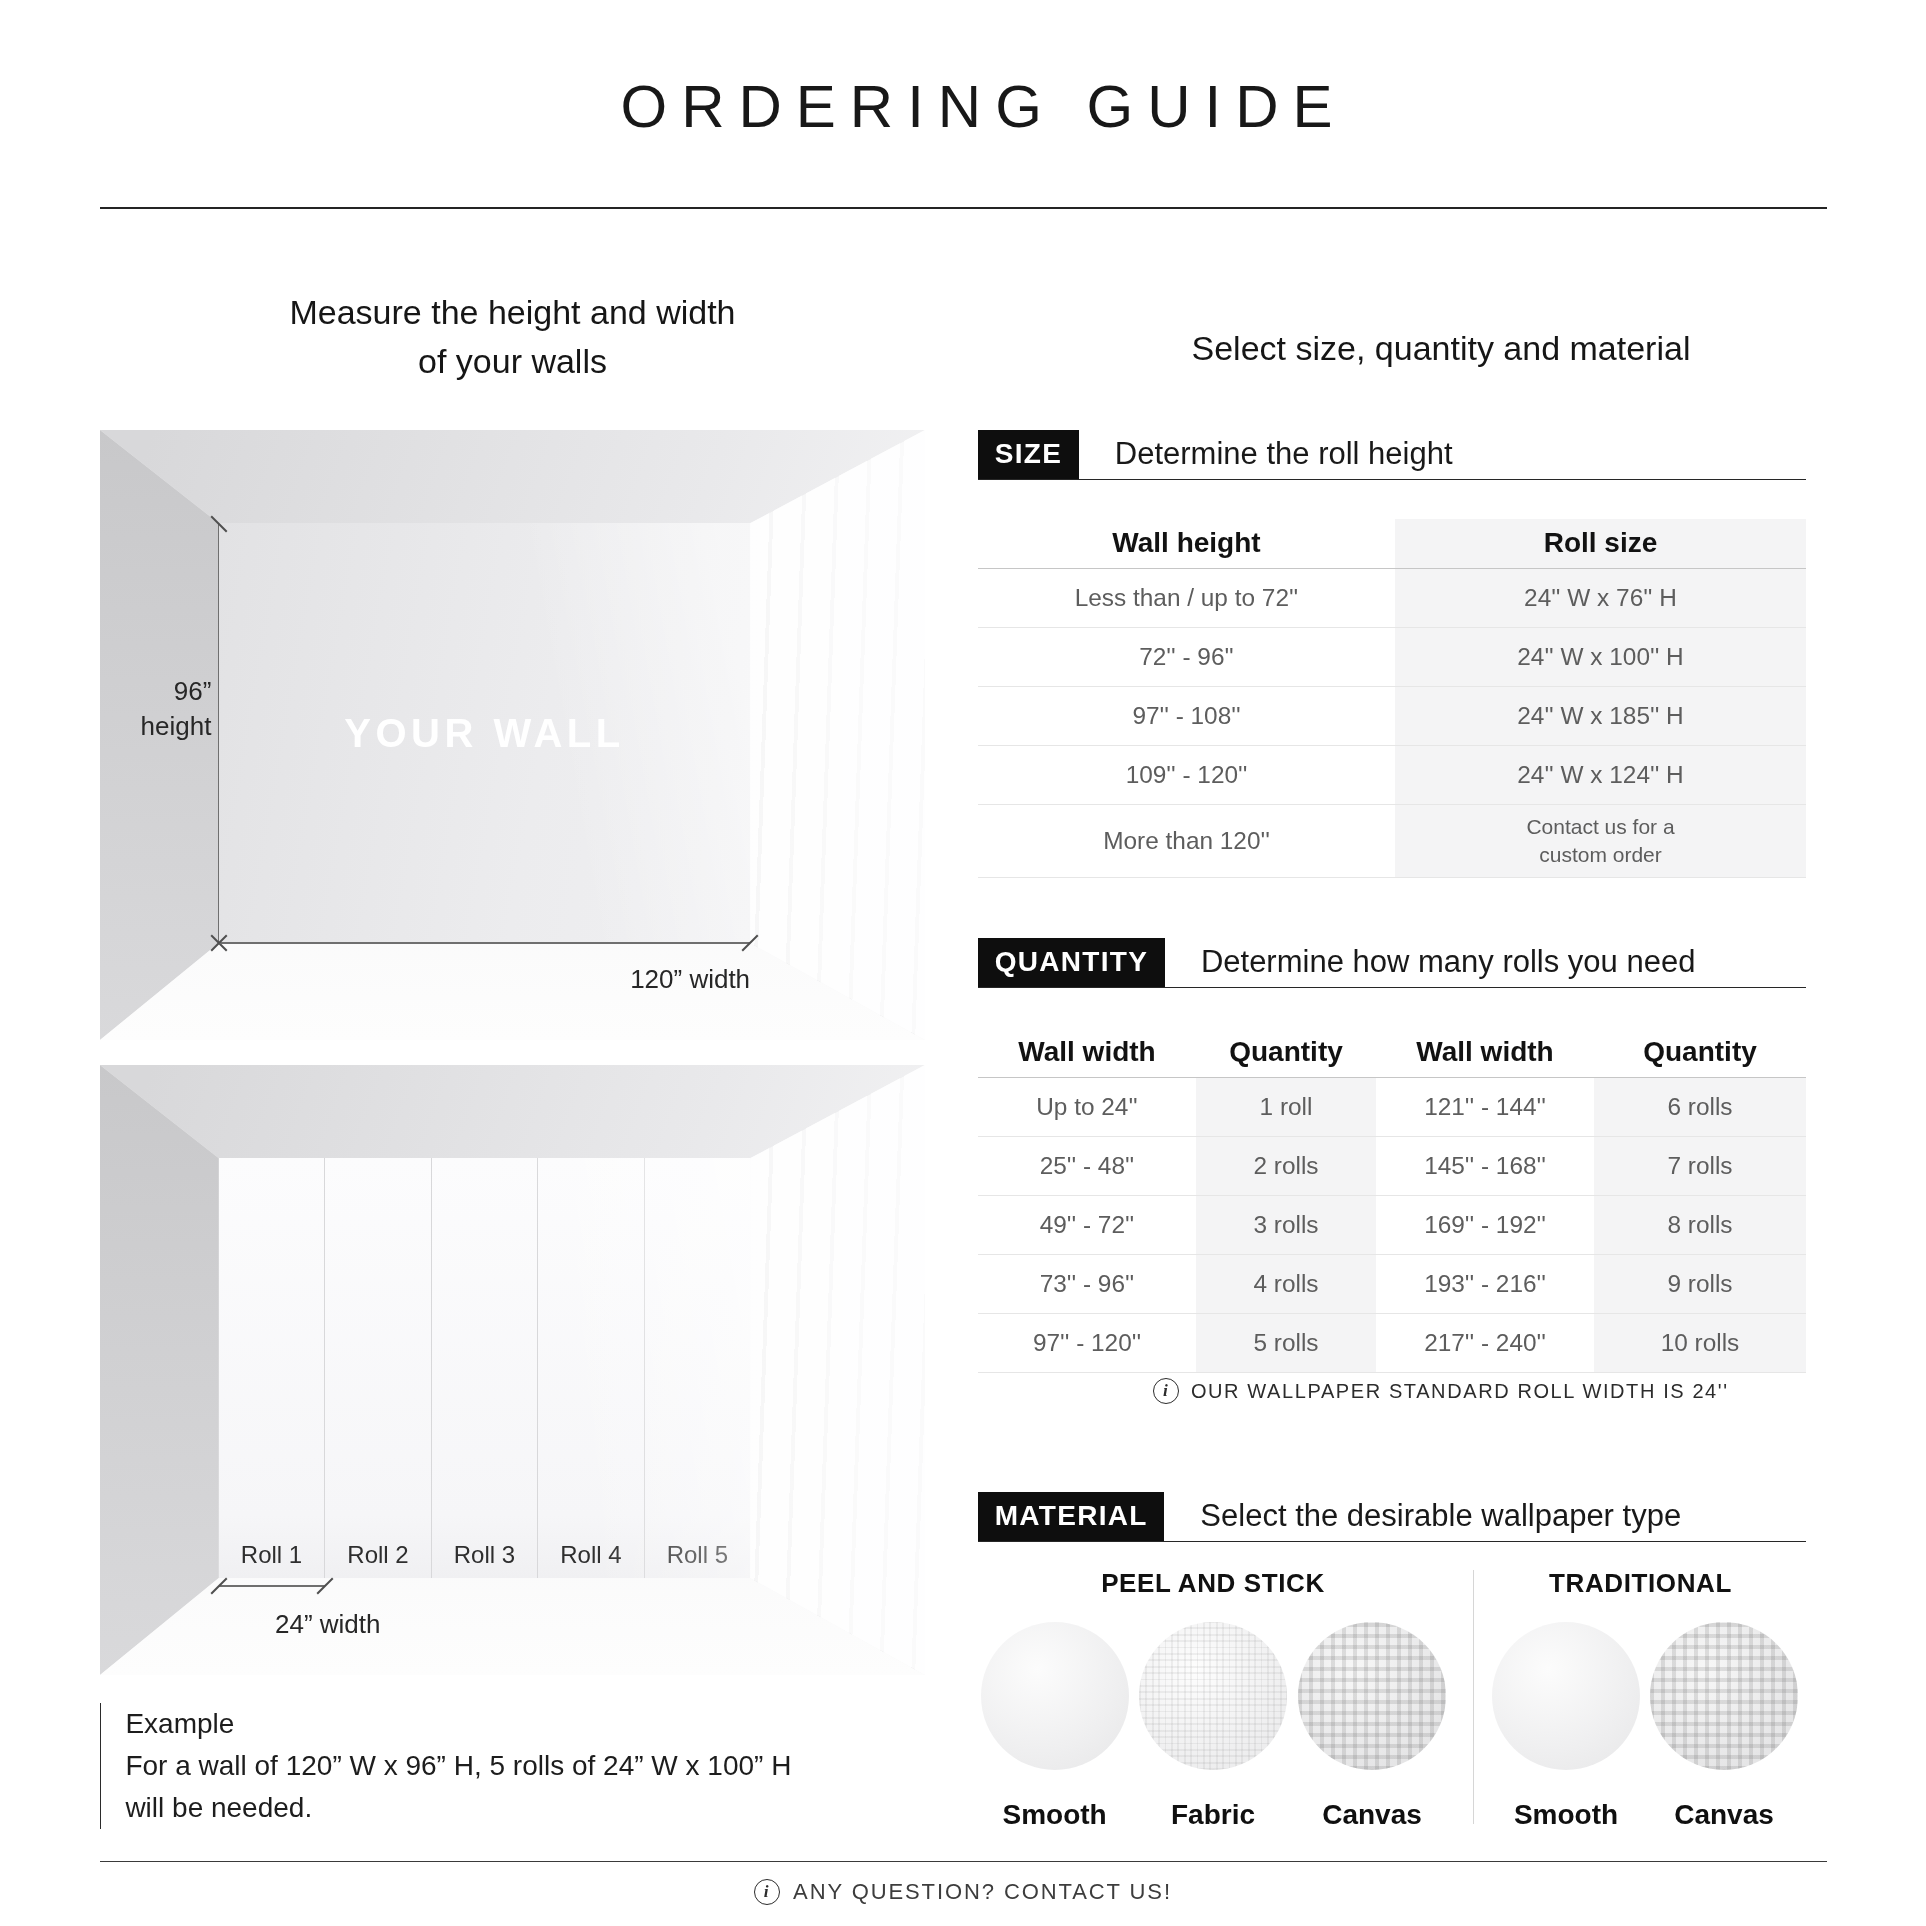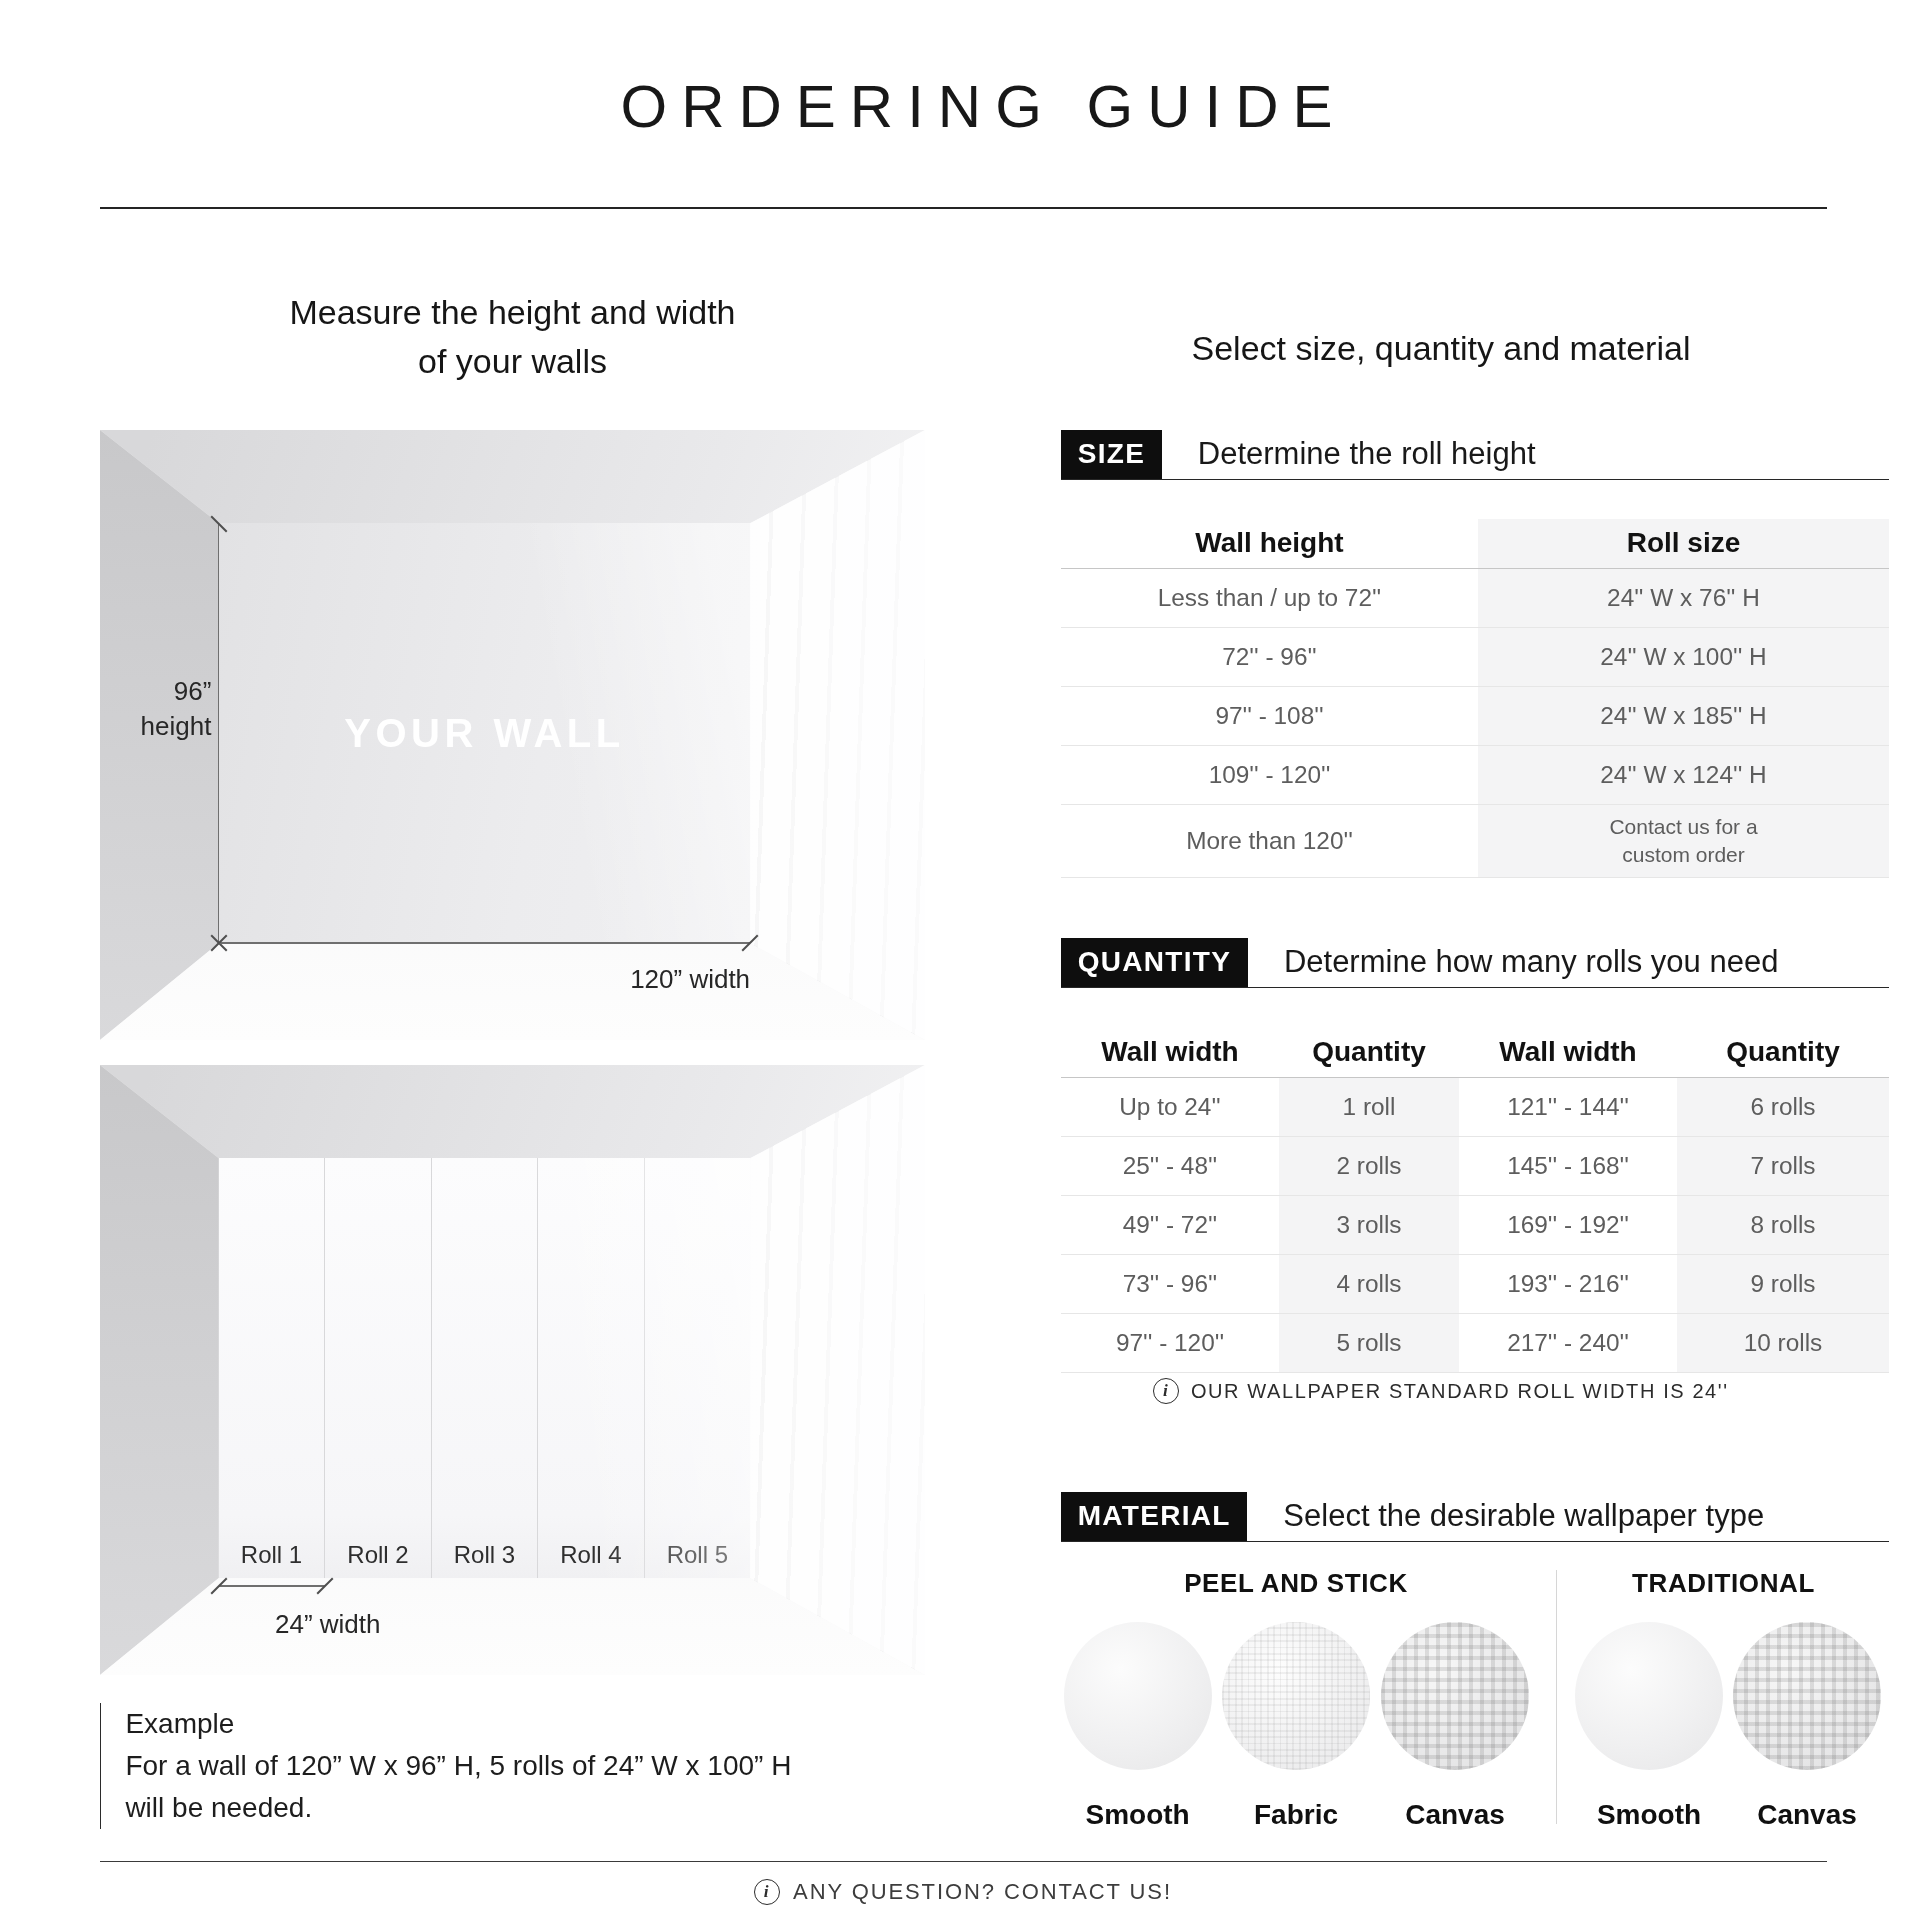--- a/index.html
+++ b/index.html
@@ -58,21 +58,21 @@
 
   .dim-label { position:absolute; font-size:26px; color:#272727; text-align:right; line-height:1.35; }
   .height-label  { left:0.5%; width:13%; top:40%; }
   .width-label-1 { left:14.4%; width:64.4%; top:87.2%; }
   .width-label-2 { left:8%; width:26%; top:88.8%; }
 
   .example { position:absolute; left:100px; top:1703px; width:783px; border-left:1.9px solid #2b2b2b;
              padding-left:24.4px; font-size:28px; line-height:1.5; color:#1d1d1d; }
 
   
-  .block { position:absolute; left:1061px; width:828px; }
+  .block { position:absolute; left:978px; width:828px; }
   .size-block { top:430px; }
   .quantity-block { top:938px; }
   .material-block { top:1492px; }
 
   .block-header { display:flex; align-items:stretch; border-bottom:1.9px solid #272727; }
   .badge { background:#0e0e0e; color:#ffffff; font-weight:700; font-size:28px; letter-spacing:1.3px;
            padding:8.3px 16.7px; display:flex; align-items:center; }
   .block-title { align-self:center; margin-left:36px; font-size:31px; color:#191919; }
 
   .size-table { margin-top:39px; }

